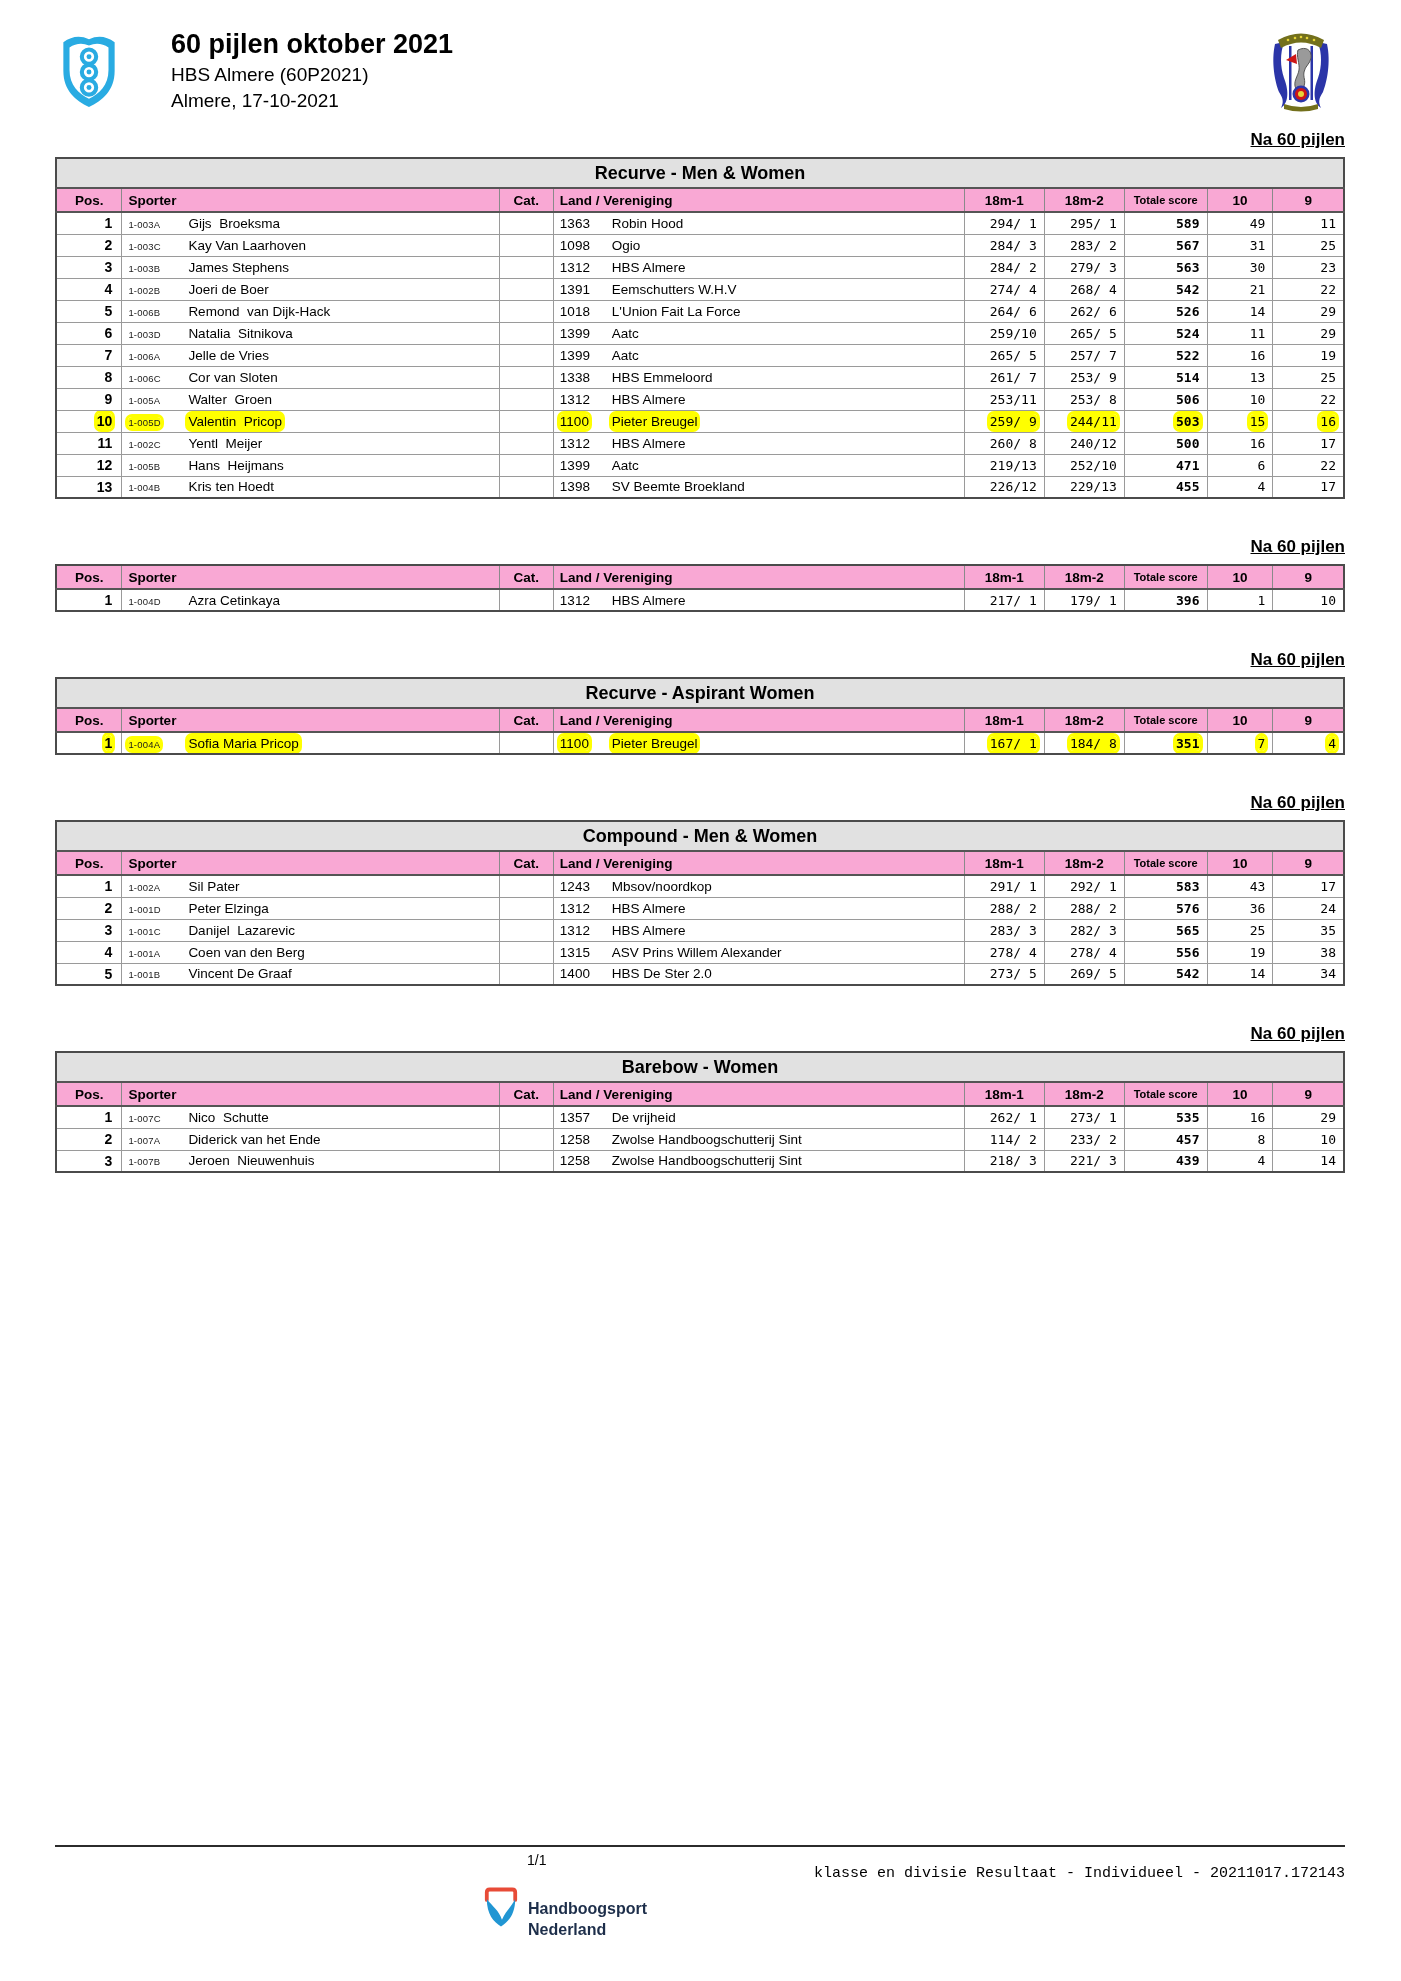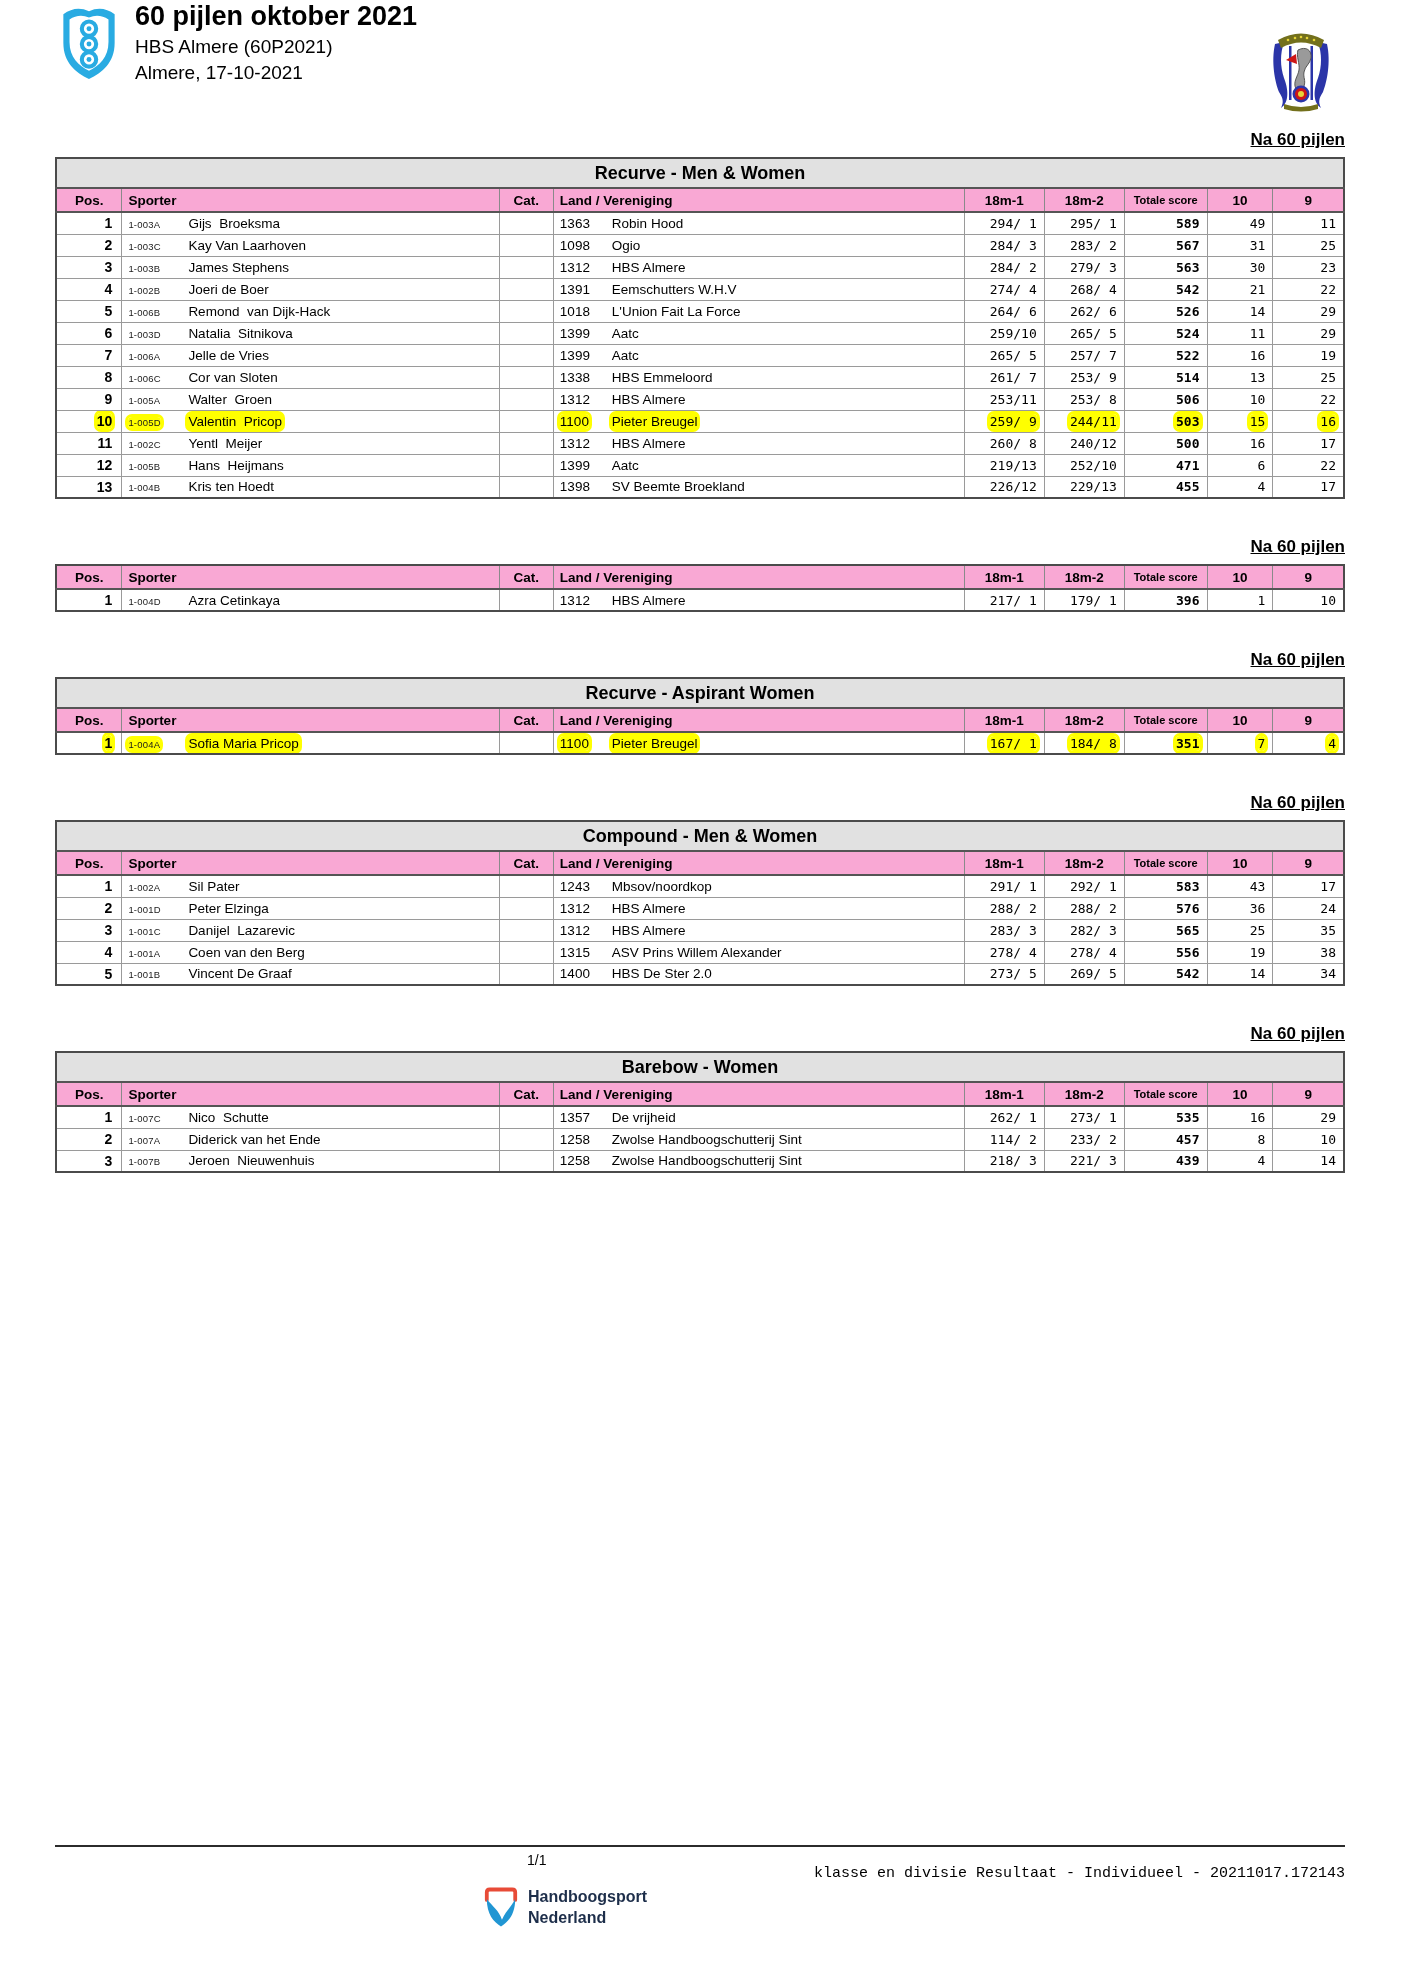--- a/index.html
+++ b/index.html
@@ -4,21 +4,21 @@
 <style>
   * { margin:0; padding:0; box-sizing:border-box; }
   html,body { background:#ffffff; }
   body {
     width:1401px; height:1981px; position:relative;
     font-family:"Liberation Sans", sans-serif; color:#000;
   }
   .content { position:absolute; left:55px; top:0; width:1290px; }
 
   
-  .page-header { display:flex; height:106px; position:relative; }
+  .page-header { display:flex; padding-top:28px; height:106px; position:relative;gap:36px; }
   .hdr-logo { width:68px; height:80px; flex:none; margin-top:2px; }
   .hdr-text { margin-left:12px; }
   .page-title { font-size:27px; font-weight:bold; line-height:1.1; margin-top:2px; }
   .page-sub { font-size:19px; line-height:1.23; margin-top:3px; }
   .crest { position:absolute; right:10px; top:26px; width:68px; height:86px; }
 
   
   .section-label { text-align:right; font-weight:bold; font-size:17px; margin:38px 0 7px 0;text-decoration:underline; }
   .section-label.first { margin-top:24px; }
 
@@ -45,21 +45,21 @@
   td.mono { font-family:"DejaVu Sans Mono", monospace; font-size:13px; text-align:right; padding-right:7px; }
   td.c-total { font-weight:bold; }
   .hl { background:#ffff00; border-radius:4px; box-shadow:0 0 0 3px #ffff00; }
 
   
   .page-footer { position:absolute; left:55px; top:1845px; width:1290px; height:120px; }
   .footer-rule { border-top:2.5px solid #2b2b2b; width:100%; }
   .footer-pageno { position:absolute; left:472px; top:7px; font-size:14px; }
   .footer-report { position:absolute; right:0; top:20px; font-size:15px;font-family:Liberation Mono, monospace; }
   .footer-brand { position:absolute; left:428px; top:40px; display:flex; align-items:flex-start; }
-  .brand-text { margin-left:9px; font-size:16px; font-weight:bold; color:#1d2e4a; line-height:1.3; margin-top:2px; }
+  .brand-text { margin-left:9px; font-size:16px; font-weight:bold; color:#1d2e4a; line-height:1.3; margin-top:14px; }
 </style>
 </head>
 <body>
 
 <div class="content">
 
   <div class="page-header">
     <svg class="hdr-logo" viewBox="0 0 66 78">
       <path d="M8 12 Q20 3 33 9 Q46 3 58 12 L58 40 C58 59 46 69 33 75 C20 69 8 59 8 40 Z" fill="#29abe2"></path>
       <path d="M14 17 Q23 11 33 15 Q43 11 52 17 L52 39 C52 54 43 62 33 67 C23 62 14 54 14 39 Z" fill="#ffffff"></path>

